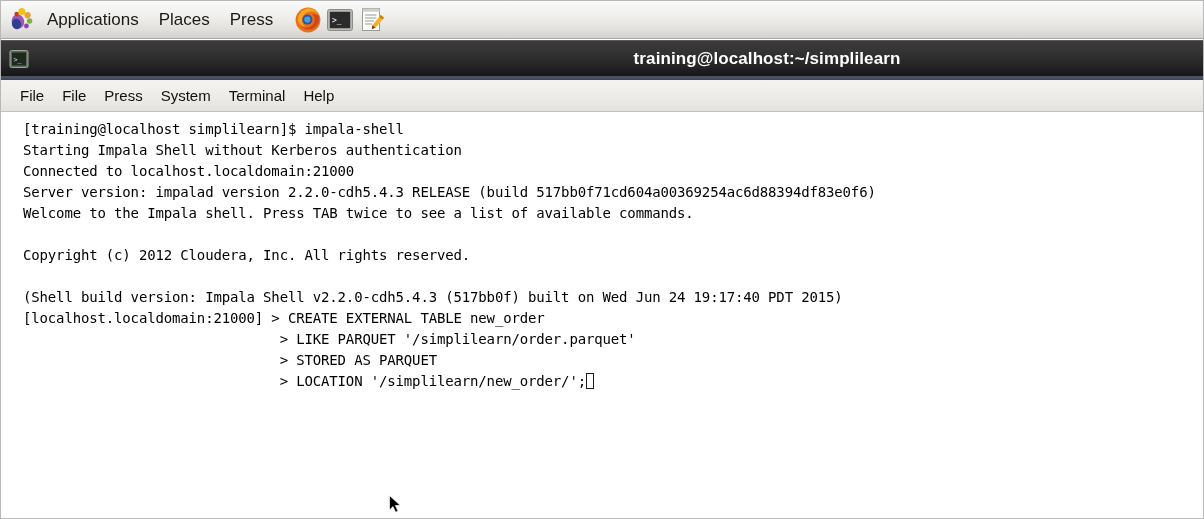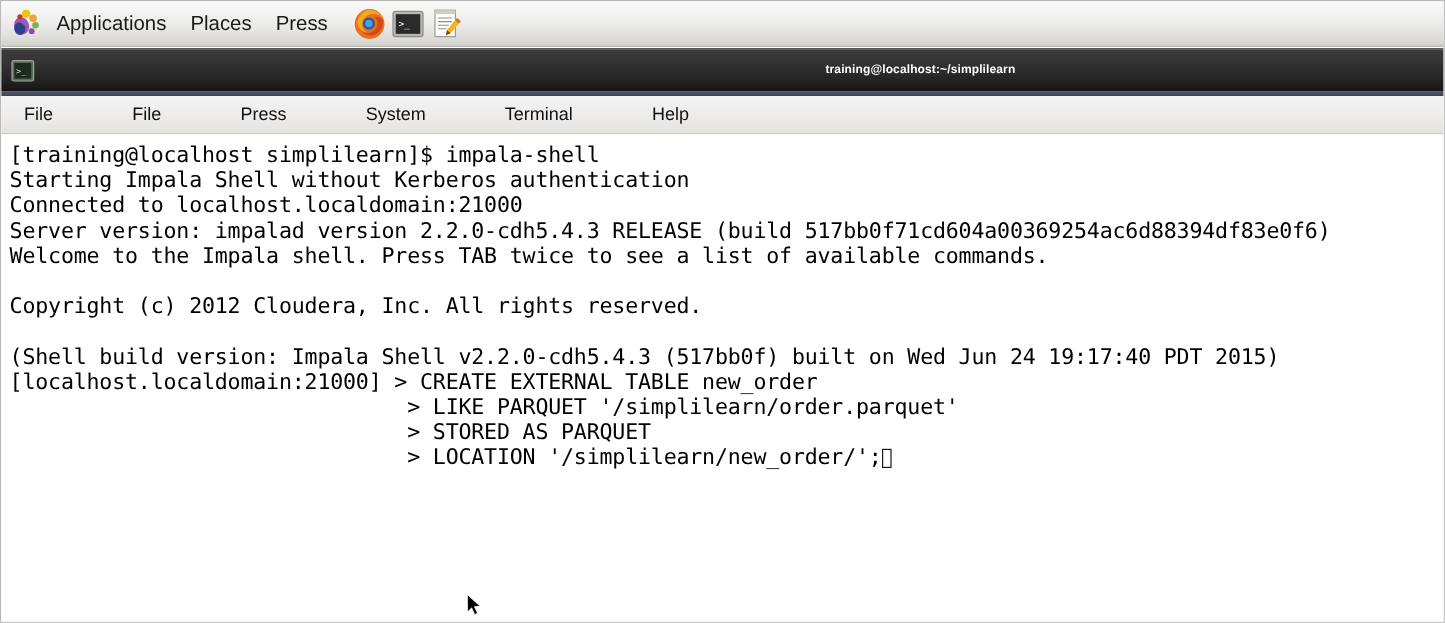--- a/index.html
+++ b/index.html
@@ -89,65 +89,65 @@
     flex: none;
     position: relative;
   }
   #titlebar-title {
     position: absolute;
     left: 0;
     right: 0;
     text-align: center;
     padding-left: 330px;
     color: #ffffff;
-    font-size: 10px;
+    font-size: 17px;
     font-weight: bold;
     letter-spacing: 0.1px;
     white-space: nowrap;
     pointer-events: none;
   }
   #titlebar-underline {
     height: 4px;
     background: linear-gradient(to bottom, #4a5668 0%, #43505f 60%, #3a4552 100%);
   }
 
   #menubar {
     height: 32px;
     background: linear-gradient(to bottom, #f4f3f1 0%, #ecebe8 60%, #e4e2de 100%);
     border-bottom: 1px solid #c3c1bc;
     display: flex;
     align-items: center;
     padding-left: 10px;
     box-sizing: border-box;
-    gap: 48px;
   }
   .menu-item {
     font-size: 15px;
     color: #111111;
     padding: 3px 9px;
     line-height: 18px;
     white-space: nowrap;
     cursor: default;
   }
 
   #term-body {
     position: relative;
     height: 408px;
     background: #ffffff;
     padding: 7px 0 0 7px;
     box-sizing: border-box;
     overflow: hidden;
   }
   #term-text {
     font-family: "DejaVu Sans Mono", "Liberation Mono", monospace;
-    font-size: 18px;
+    font-size: 14px;
     line-height: 21px;
     color: #000000;
     white-space: pre;
     letter-spacing: -0.15px;
+    margin-left: 15px;
   }
   .term-line {
     height: 21px;
     white-space: pre;
   }
   .cursor-block {
     display: inline-block;
     width: 8.5px;
     height: 16px;
     border: 1px solid #1a1a1a;

